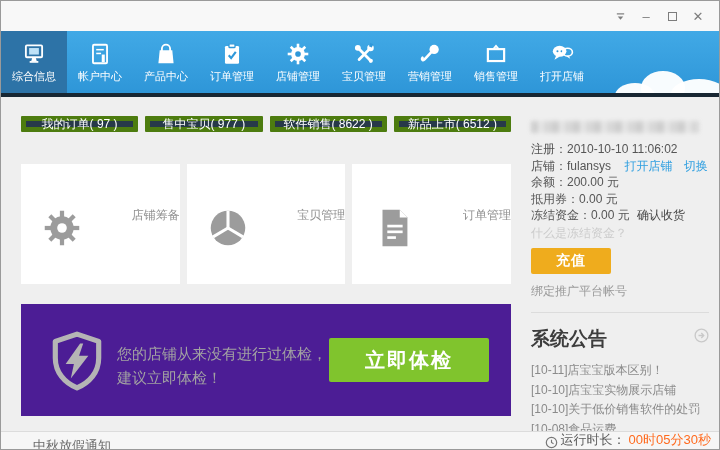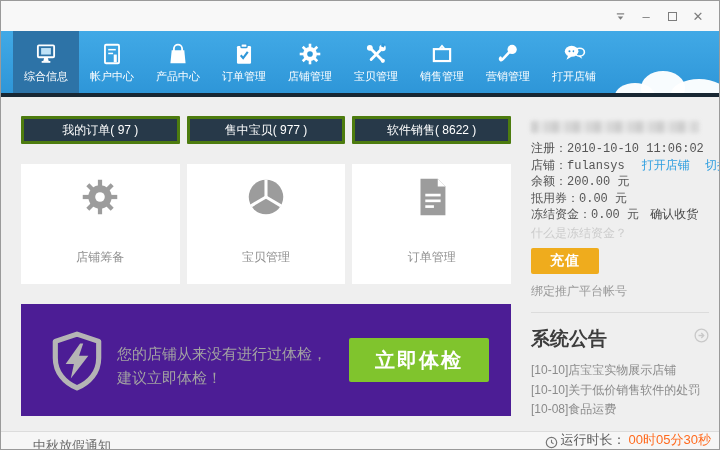--- a/index.html
+++ b/index.html
@@ -14,64 +14,64 @@
               align-items:center; padding-right:8px; }
   .win-btn { width:26px; height:22px; display:flex; align-items:center; justify-content:center;
              color:#7d7d7d; font-size:13px; line-height:1; cursor:default; }
   .max-box { width:9px; height:9px; border:1.4px solid #7d7d7d; display:inline-block; }
 
   
   .navbar { position:relative; height:66px; background:linear-gradient(#41a9e6,#2e96d8);
             border-bottom:4px solid #182733; display:flex; overflow:hidden; }
   .nav-item { width:66px; height:62px; display:flex; flex-direction:column; align-items:center;
               justify-content:center; gap:2px; color:#fff; font-size:11px; cursor:pointer; }
-  .nav-item.selected { background:#2d73a7;margin-left:12px; }
+  .nav-item.selected { background:#2d73a7; }
   .nav-item svg { display:block; }
   .cloud { position:absolute; right:-8px; bottom:-16px; width:120px; height:40px; }
   .cloud i { position:absolute; background:#fff; border-radius:50%; opacity:.97; }
   .cloud i:nth-child(1){ left:34px; top:2px;  width:44px; height:34px; }
   .cloud i:nth-child(2){ left:8px;  top:14px; width:40px; height:26px; }
   .cloud i:nth-child(3){ left:64px; top:10px; width:56px; height:30px; }
 
   
   .content { position:absolute; top:100px; left:0; right:0; bottom:18px; background:#efefef; }
 
   .stats-row { position:absolute; left:20px; top:15px; width:490px; display:flex; gap:7px; }
-  .stat-btn { flex:1; height:28px; background:#273949; border:3px solid #4d7c0f; color:#fff;
+  .stat-btn { flex:1; height:16px; background:#273949; border:5px solid #4d7c0f; color:#fff;
               font-size:12px; display:flex; align-items:center; justify-content:center;
               cursor:pointer; border-radius:1px; }
 
   .cards-row { position:absolute; left:20px; top:63px; width:490px; display:flex; gap:7px; }
-  .card { flex:1; height:120px; background:#fff; display:flex; flex-direction:column;
+  .card { flex:1; height:120px; background:#fff; display:flex; flex-direction:row;
           align-items:center; cursor:pointer;gap:28px; }
   .card .ic { flex:1; display:flex; align-items:center; justify-content:center; padding-top:8px; }
   .card .lbl { color:#8f8f8f; font-size:12px; margin-bottom:18px; }
 
   .banner { position:absolute; left:20px; top:203px; width:490px; height:112px; background:#4c1d95; }
   .banner .shield { position:absolute; left:26px; top:26px; }
   .banner .txt { position:absolute; left:96px; top:38px; font-size:15px; color:#a2a2a2;
                  line-height:1.6; }
-  .check-btn { position:absolute; right:22px; top:34px; width:140px; height:44px;
+  .check-btn { position:absolute; right:22px; top:34px; width:160px; height:44px;
                background:#80c42d; color:#fff; font-size:20px; font-weight:bold;
                display:flex; align-items:center; justify-content:center; border-radius:2px;
                cursor:pointer; letter-spacing:2px; }
 
   
   .rightpanel { position:absolute; left:530px; top:0; width:180px; }
   .blur-name { margin-top:20px; width:168px; height:12px; border-radius:1px; opacity:.8;
                background:repeating-linear-gradient(90deg,#c6c6c6 0 7px,#e3e3e3 7px 13px,#d2d2d2 13px 21px);
                filter:blur(2px); }
   .acct { margin-top:8px; font-size:12px; color:#555; line-height:16.5px; }
-  .acct .row { white-space:nowrap;font-family:Liberation Mono, monospace; }
+  .acct .row { white-space:nowrap; }
   .acct a { color:#2f9fe0; text-decoration:none; cursor:pointer; }
   .acct .lk1 { margin-left:10px; }
   .acct .lk2 { margin-left:8px; }
   .acct .dark { color:#444; margin-left:4px; }
   .hint { color:#cccccc; font-size:12px; margin-top:1px; }
-  .recharge { margin-top:7px; width:68px; height:26px; background:#efac1d; color:#fff;
+  .recharge { margin-top:7px; width:80px; height:26px; background:#efac1d; color:#fff;
               font-size:14px; font-weight:bold; display:flex; align-items:center;
               justify-content:center; border-radius:2px; cursor:pointer; letter-spacing:1px; }
   .bind { margin-top:9px; font-size:12px; color:#999; cursor:pointer; }
   .divider { margin-top:12px; width:178px; border-top:1px solid #dcdcdc; }
 
   .ann-head { margin-top:13px; display:flex; align-items:flex-start; justify-content:space-between;
               width:178px;gap:17px; }
   .ann-title { font-size:19px; font-weight:bold; color:#3d3d3d; }
   .ann-more { margin-top:2px; cursor:pointer; }
   .ann-list { margin-top:9px; font-size:12px; color:#8a8a8a; line-height:19.5px; }
@@ -161,31 +161,31 @@
         <line x1="17" y1="7.5" x2="7.5" y2="17" stroke="#fff" stroke-width="2.6" stroke-linecap="round"></line>
         <circle cx="6.3" cy="6.3" r="2.7" fill="#fff"></circle>
         <circle cx="18" cy="6.5" r="3" fill="#fff"></circle>
         <rect x="17" y="2.2" width="3" height="3.4" fill="#2f98d9" transform="rotate(25 18.5 4)"></rect>
         <circle cx="18.3" cy="18.3" r="1.9" fill="#fff"></circle>
       </svg>
       <span>宝贝管理</span>
     </div>
     <div class="nav-item">
       <svg width="26" height="26" viewBox="0 0 24 24">
+        <circle cx="15.8" cy="7.8" r="4.3" fill="#fff"></circle>
+        <path d="M12.8 10.8 L7.2 16.8 c-1.6 1.7 -3.4 0.4 -2.1 -1.4" stroke="#fff" stroke-width="2.4" fill="none" stroke-linecap="round"></path>
+      </svg>
+      <span>营销管理</span>
+    </div>
+    <div class="nav-item">
+      <svg width="26" height="26" viewBox="0 0 24 24">
         <path d="M9.5 7.5 L12 4.5 L14.5 7.5" fill="none" stroke="#fff" stroke-width="1.6"></path>
         <rect x="4.5" y="7.5" width="15" height="11" fill="none" stroke="#fff" stroke-width="2"></rect>
       </svg>
       <span>销售管理</span>
-    </div>
-    <div class="nav-item">
-      <svg width="26" height="26" viewBox="0 0 24 24">
-        <circle cx="15.8" cy="7.8" r="4.3" fill="#fff"></circle>
-        <path d="M12.8 10.8 L7.2 16.8 c-1.6 1.7 -3.4 0.4 -2.1 -1.4" stroke="#fff" stroke-width="2.4" fill="none" stroke-linecap="round"></path>
-      </svg>
-      <span>营销管理</span>
     </div>
     <div class="nav-item">
       <svg width="26" height="26" viewBox="0 0 24 24">
         <ellipse cx="9.8" cy="9.5" rx="6.3" ry="5.1" fill="#fff"></ellipse>
         <path d="M6.6 13.4 L5 17.2 L10 14.4 Z" fill="#fff"></path>
         <circle cx="7.8" cy="9.5" r="0.95" fill="#2f98d9"></circle>
         <circle cx="11.6" cy="9.5" r="0.95" fill="#2f98d9"></circle>
         <ellipse cx="17.2" cy="10.3" rx="4.4" ry="3.6" fill="none" stroke="#fff" stroke-width="1.5"></ellipse>
         <path d="M18.2 13.6 L19.6 16.4 L15.8 14.1 Z" fill="#fff"></path>
       </svg>
@@ -197,20 +197,21 @@
         <i></i>
       </div>
   </div>
 
   <div class="content">
 
     <div class="stats-row">
       <div class="stat-btn">我的订单( 97 )</div>
       <div class="stat-btn">售中宝贝( 977 )</div>
       <div class="stat-btn">软件销售( 8622 )</div>
+      <div class="stat-btn">新品上市( 6512 )</div>
     </div>
 
     <div class="cards-row">
       <div class="card">
         <div class="ic">
           <svg width="46" height="46" viewBox="0 0 24 24">
             <g fill="#9c9c9c">
               <rect x="10.9" y="3" width="2.2" height="18"></rect>
               <rect x="10.9" y="3" width="2.2" height="18" transform="rotate(45 12 12)"></rect>
               <rect x="10.9" y="3" width="2.2" height="18" transform="rotate(90 12 12)"></rect>
@@ -293,20 +294,21 @@
       <div class="ann-head">
         <div class="ann-title">系统公告</div>
         <div class="ann-more">
           <svg width="15" height="15" viewBox="0 0 16 16">
             <circle cx="8" cy="8" r="6.8" fill="none" stroke="#c9c9c9" stroke-width="1.4"></circle>
             <path d="M4.8 8 h5.4 M7.8 5.4 L10.4 8 L7.8 10.6" stroke="#c9c9c9" stroke-width="1.4" fill="none"></path>
           </svg>
         </div>
       </div>
       <div class="ann-list">
+        <div class="ann-item">[10-11]店宝宝版本区别！</div>
         <div class="ann-item">[10-10]店宝宝实物展示店铺</div>
         <div class="ann-item">[10-10]关于低价销售软件的处罚</div>
         <div class="ann-item">[10-08]食品运费</div>
       </div>
     </div>
   </div>
 
   <div class="statusbar">
     <span>中秋放假通知</span>
     <span class="runtime">

